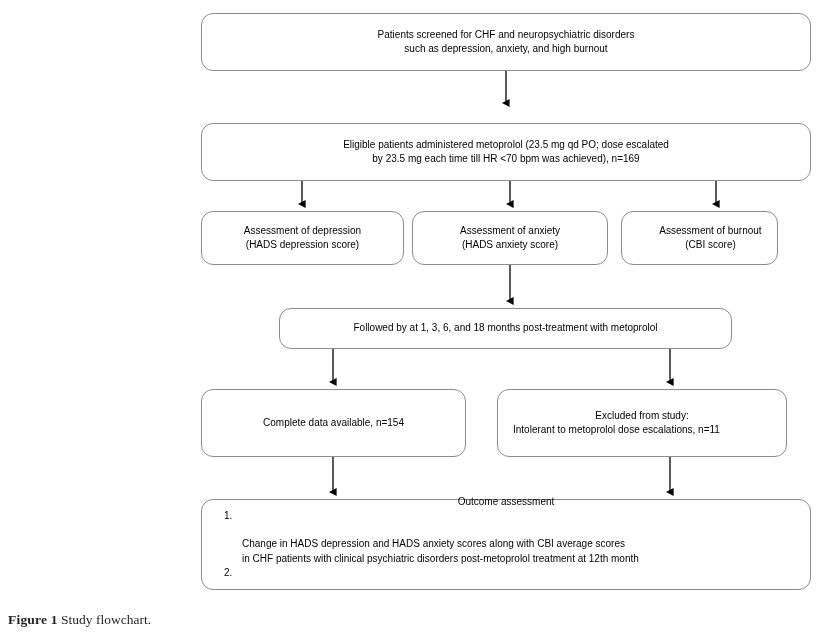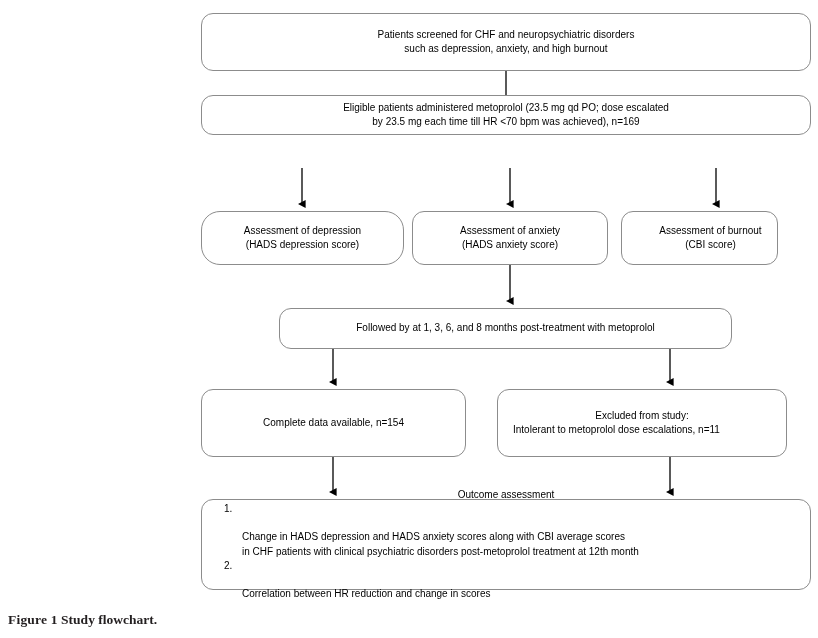--- a/index.html
+++ b/index.html
@@ -41,22 +41,22 @@
     z-index: 2;
   }
 
   .node .node-text {
     display: block;
     white-space: pre-line;
   }
 
   
   #node-screened   { left: 201px; top: 13px;  width: 610px; height: 58px; }
-  #node-eligible   { left: 201px; top: 95px; width: 610px; height: 40px; }
-  #node-depression { left: 201px; top: 211px; width: 203px; height: 54px; border-radius: 19px; }
+  #node-eligible   { left: 201px; top: 123px; width: 610px; height: 58px; }
+  #node-depression { left: 201px; top: 211px; width: 203px; height: 54px; }
   #node-anxiety    { left: 412px; top: 211px; width: 196px; height: 54px; }
   #node-burnout    { left: 621px; top: 211px; width: 157px; height: 54px; padding-left: 32px; }
   #node-followed   { left: 279px; top: 308px; width: 453px; height: 41px; }
   #node-complete   { left: 201px; top: 389px; width: 265px; height: 68px; }
   #node-excluded   { left: 497px; top: 389px; width: 290px; height: 68px; }
   #node-outcome    { left: 201px; top: 499px; width: 610px; height: 91px; }
 
   #node-outcome .outcome-body {
     display: block;
     width: 100%;
@@ -104,21 +104,21 @@
     font-family: "Liberation Serif", serif;
     font-size: 13.5px;
     color: #231f20;
     white-space: nowrap;
   }
   #figure-caption .cap-label {
     font-weight: bold;
     letter-spacing: 0.2px;
   }
   #figure-caption .cap-text {
-    font-weight: bold;
+    font-weight: normal;
     text-align: center;
   }
 </style>
 </head>
 <body>
 
 <svg id="flowchart-canvas" viewBox="0 0 818 638" xmlns="http://www.w3.org/2000/svg">
   <defs>
     <marker id="arrowhead" markerWidth="9" markerHeight="9" refX="4.5" refY="4.2" orient="auto" markerUnits="userSpaceOnUse">
       <path d="M0.6,0.6 L8.4,0.6 L4.5,8.2 Z" fill="#000000"></path>
@@ -159,21 +159,21 @@
   <span class="node-text">Assessment of anxiety
 (HADS anxiety score)</span>
 </div>
 
 <div class="node" id="node-burnout">
   <span class="node-text">Assessment of burnout
 (CBI score)</span>
 </div>
 
 <div class="node" id="node-followed">
-  <span class="node-text">Followed by at 1, 3, 6, and 8 months post-treatment with metoprolol</span>
+  <span class="node-text">Followed by at 1, 3, 6, and 18 months post-treatment with metoprolol</span>
 </div>
 
 <div class="node" id="node-complete">
   <span class="node-text">Complete data available, n=154</span>
 </div>
 
 <div class="node" id="node-excluded">
   <span class="excl-body">
     <span class="excl-title">Excluded from study:</span>
     <span class="excl-line">Intolerant to metoprolol dose escalations, n=11</span>
@@ -183,20 +183,19 @@
 <div class="node" id="node-outcome">
   <span class="outcome-body">
     <span class="outcome-title">Outcome assessment</span>
     <span class="outcome-item">
       <span class="num">1.</span>
       <span>Change in HADS depression and HADS anxiety scores along with CBI average scores
 in CHF patients with clinical psychiatric disorders post-metoprolol treatment at 12th month</span>
     </span>
     <span class="outcome-item">
       <span class="num">2.</span>
-      <span>Correlation between HR reduction and change in scores</span>
     </span>
   </span>
 </div>
 
 <div id="figure-caption">
   <span class="cap-label">Figure 1</span><span> </span><span class="cap-text">Study flowchart.</span>
 </div>
 
 </body></html>

